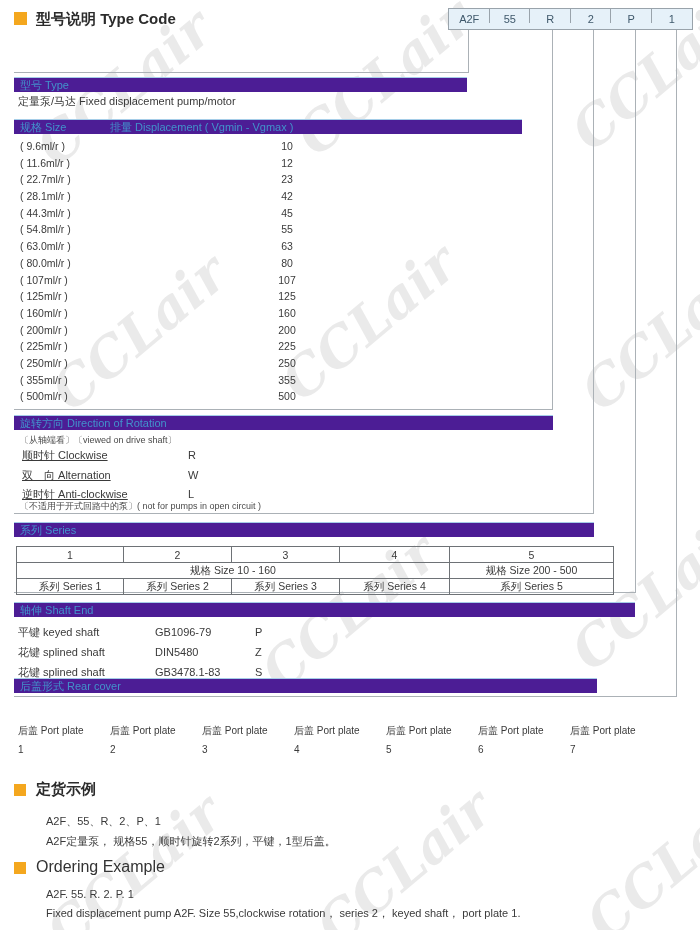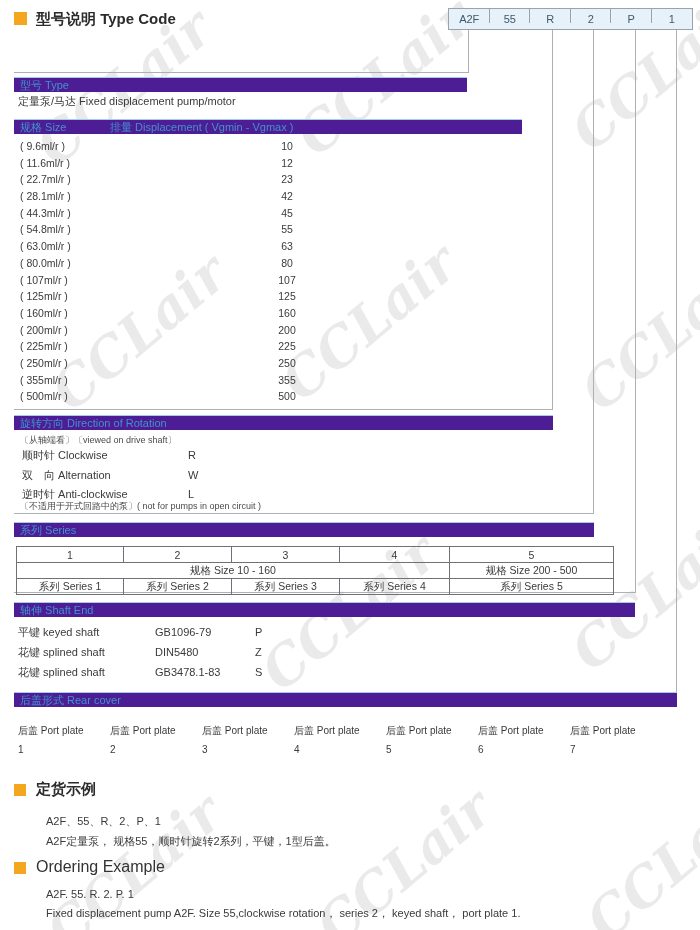--- a/index.html
+++ b/index.html
@@ -26,21 +26,21 @@
         font-size:11px;color:#4292cb;line-height:14px;padding-left:6px;box-sizing:border-box;
         white-space:nowrap;z-index:2;}
   .band .band2{position:absolute;left:96px;top:0;line-height:14px;}
   .txt{position:absolute;font-size:11px;white-space:nowrap;z-index:2;}
   .note{position:absolute;font-size:9px;color:#4a4a4a;white-space:nowrap;z-index:2;}
   
   .size-rows{position:absolute;left:20px;top:138px;width:500px;z-index:2;}
   .size-row{height:16.7px;line-height:16.7px;font-size:10.5px;position:relative;}
   .size-val{position:absolute;left:245px;top:0;width:44px;text-align:center;}
   
-  .rot-rows{position:absolute;left:22px;top:446px;width:260px;z-index:2;}
+  .rot-rows{position:absolute;left:22px;top:446px;width:260px;z-index:2;text-decoration:underline;}
   .rot-row{height:19.5px;line-height:19.5px;font-size:11px;position:relative;}
   .rot-code{position:absolute;left:166px;top:0;}
   
   .series-tbl{position:absolute;left:16px;top:546px;border-collapse:collapse;z-index:2;}
   .series-tbl td{border:1px solid #6e7276;font-size:10.5px;text-align:center;height:15px;
                  padding:0 2px;color:#3a3a3a;white-space:nowrap;}
   
   .shaft-rows{position:absolute;left:18px;top:622px;width:340px;z-index:2;}
   .shaft-row{height:20px;line-height:20px;font-size:11px;position:relative;}
   .shaft-std{position:absolute;left:137px;top:0;}
@@ -220,21 +220,21 @@
       <span class="shaft-std">DIN5480</span>
       <span class="shaft-code">Z</span>
     </div>
       <div class="shaft-row">
       <span>花键 splined shaft</span>
       <span class="shaft-std">GB3478.1-83</span>
       <span class="shaft-code">S</span>
     </div>
     </div>
 
-  <div class="band" style="top:692px;width:663px">后盖形式 Rear cover</div>
+  <div class="band" style="top:678px;width:583px">后盖形式 Rear cover</div>
   <div class="rear-items">
       <div class="rear-item">
       <div>后盖 Port plate</div>
       <div class="rear-num">1</div>
     </div>
       <div class="rear-item">
       <div>后盖 Port plate</div>
       <div class="rear-num">2</div>
     </div>
       <div class="rear-item">

